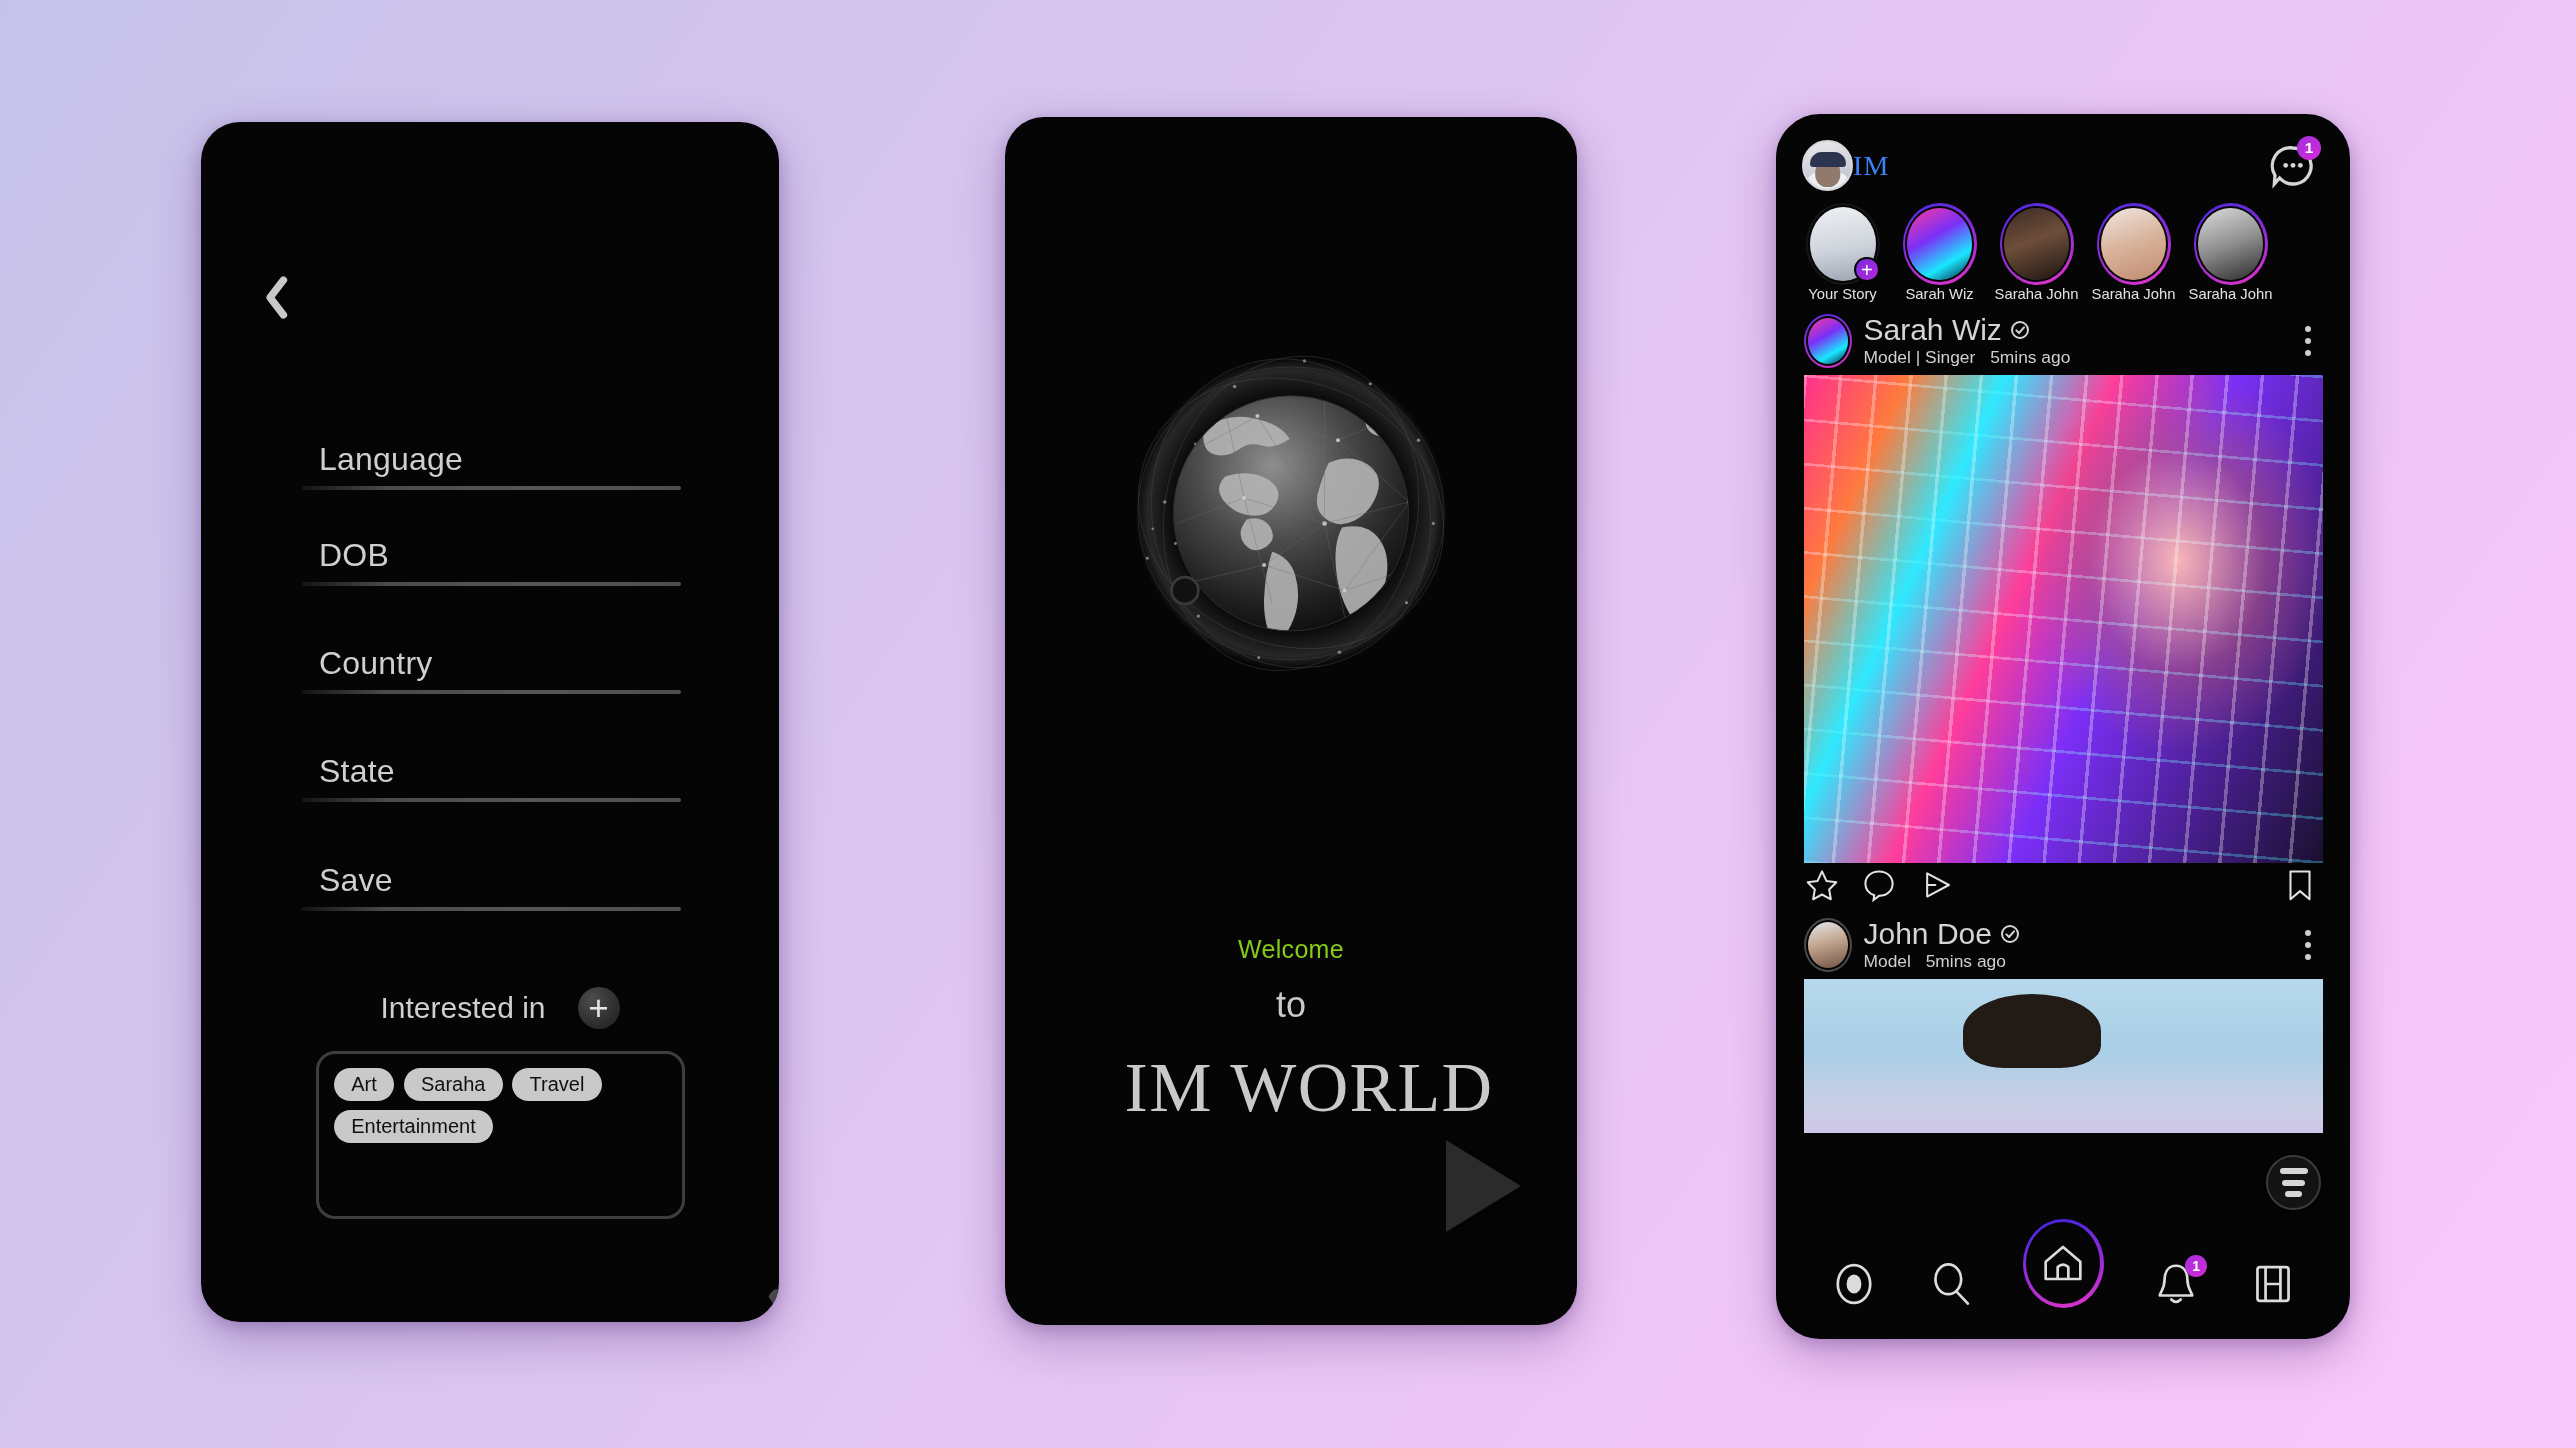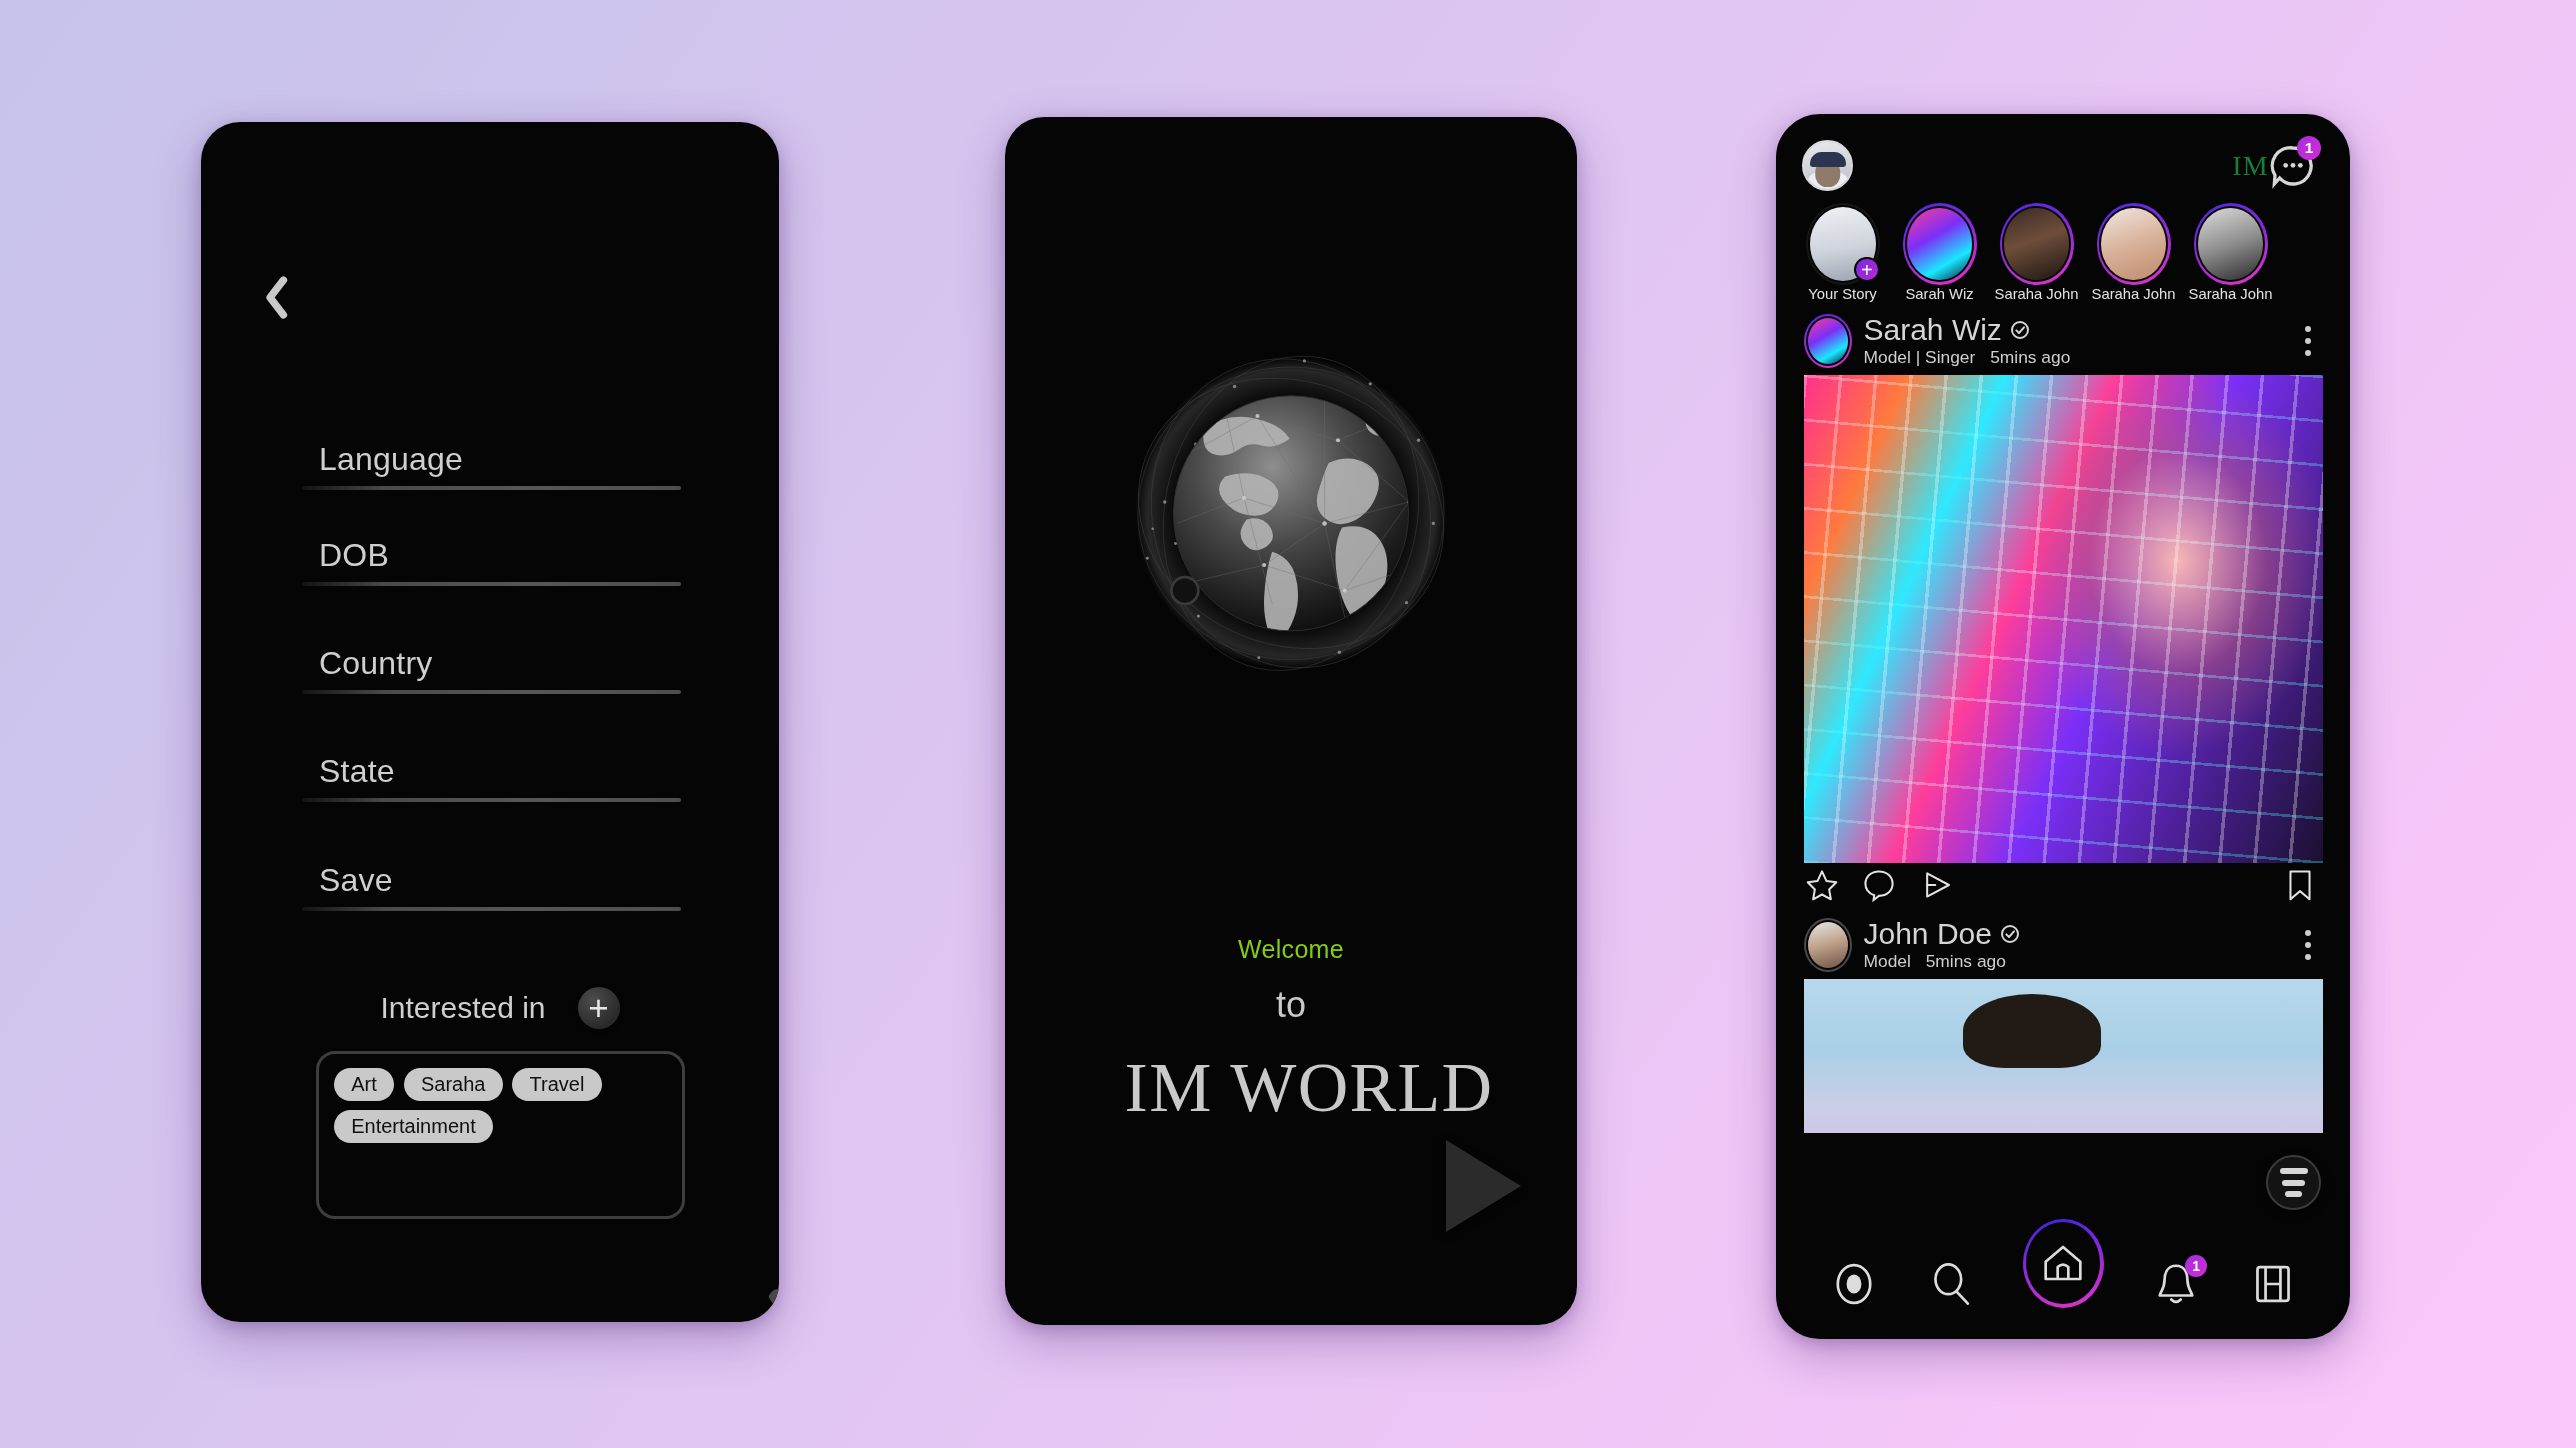--- a/index.html
+++ b/index.html
@@ -118,22 +118,22 @@
   }
   .hdr-avatar .hat {
     position: absolute; left: 50%; top: 22%; transform: translateX(-50%);
     width: 36px; height: 14.8px; border-radius: 14.8px 14.8px 4px 4px; background: #2b3550;
   }
   .hdr-avatar .body {
     position: absolute; left: 50%; bottom: -2.7px; transform: translateX(-50%);
     width: 42px; height: 20px; border-radius: 12px 12px 0 0; background: #eceef1;
   }
   .hdr-title {
-    flex: 1; text-align: right;
-    font-family: "Liberation Serif", serif; font-size: 28px; color: #15803d; letter-spacing: 1.3px;
+    flex: 1; text-align: left;
+    font-family: "Liberation Serif", serif; font-size: 28px; color: #3b82f6; letter-spacing: 1.3px;
   }
   .hdr-chat { position: relative; width: 48px; height: 48px; cursor: pointer; }
   .hdr-chat .badge {
     position: absolute; right: -4px; top: -5.4px;
     min-width: 24px; height: 24px; border-radius: 50%;
     background: linear-gradient(135deg,#a52fe0,#d32bd4);
     color: #fff; font-size: 15.4px; font-weight: 700;
     display: flex; align-items: center; justify-content: center;
   }
 

